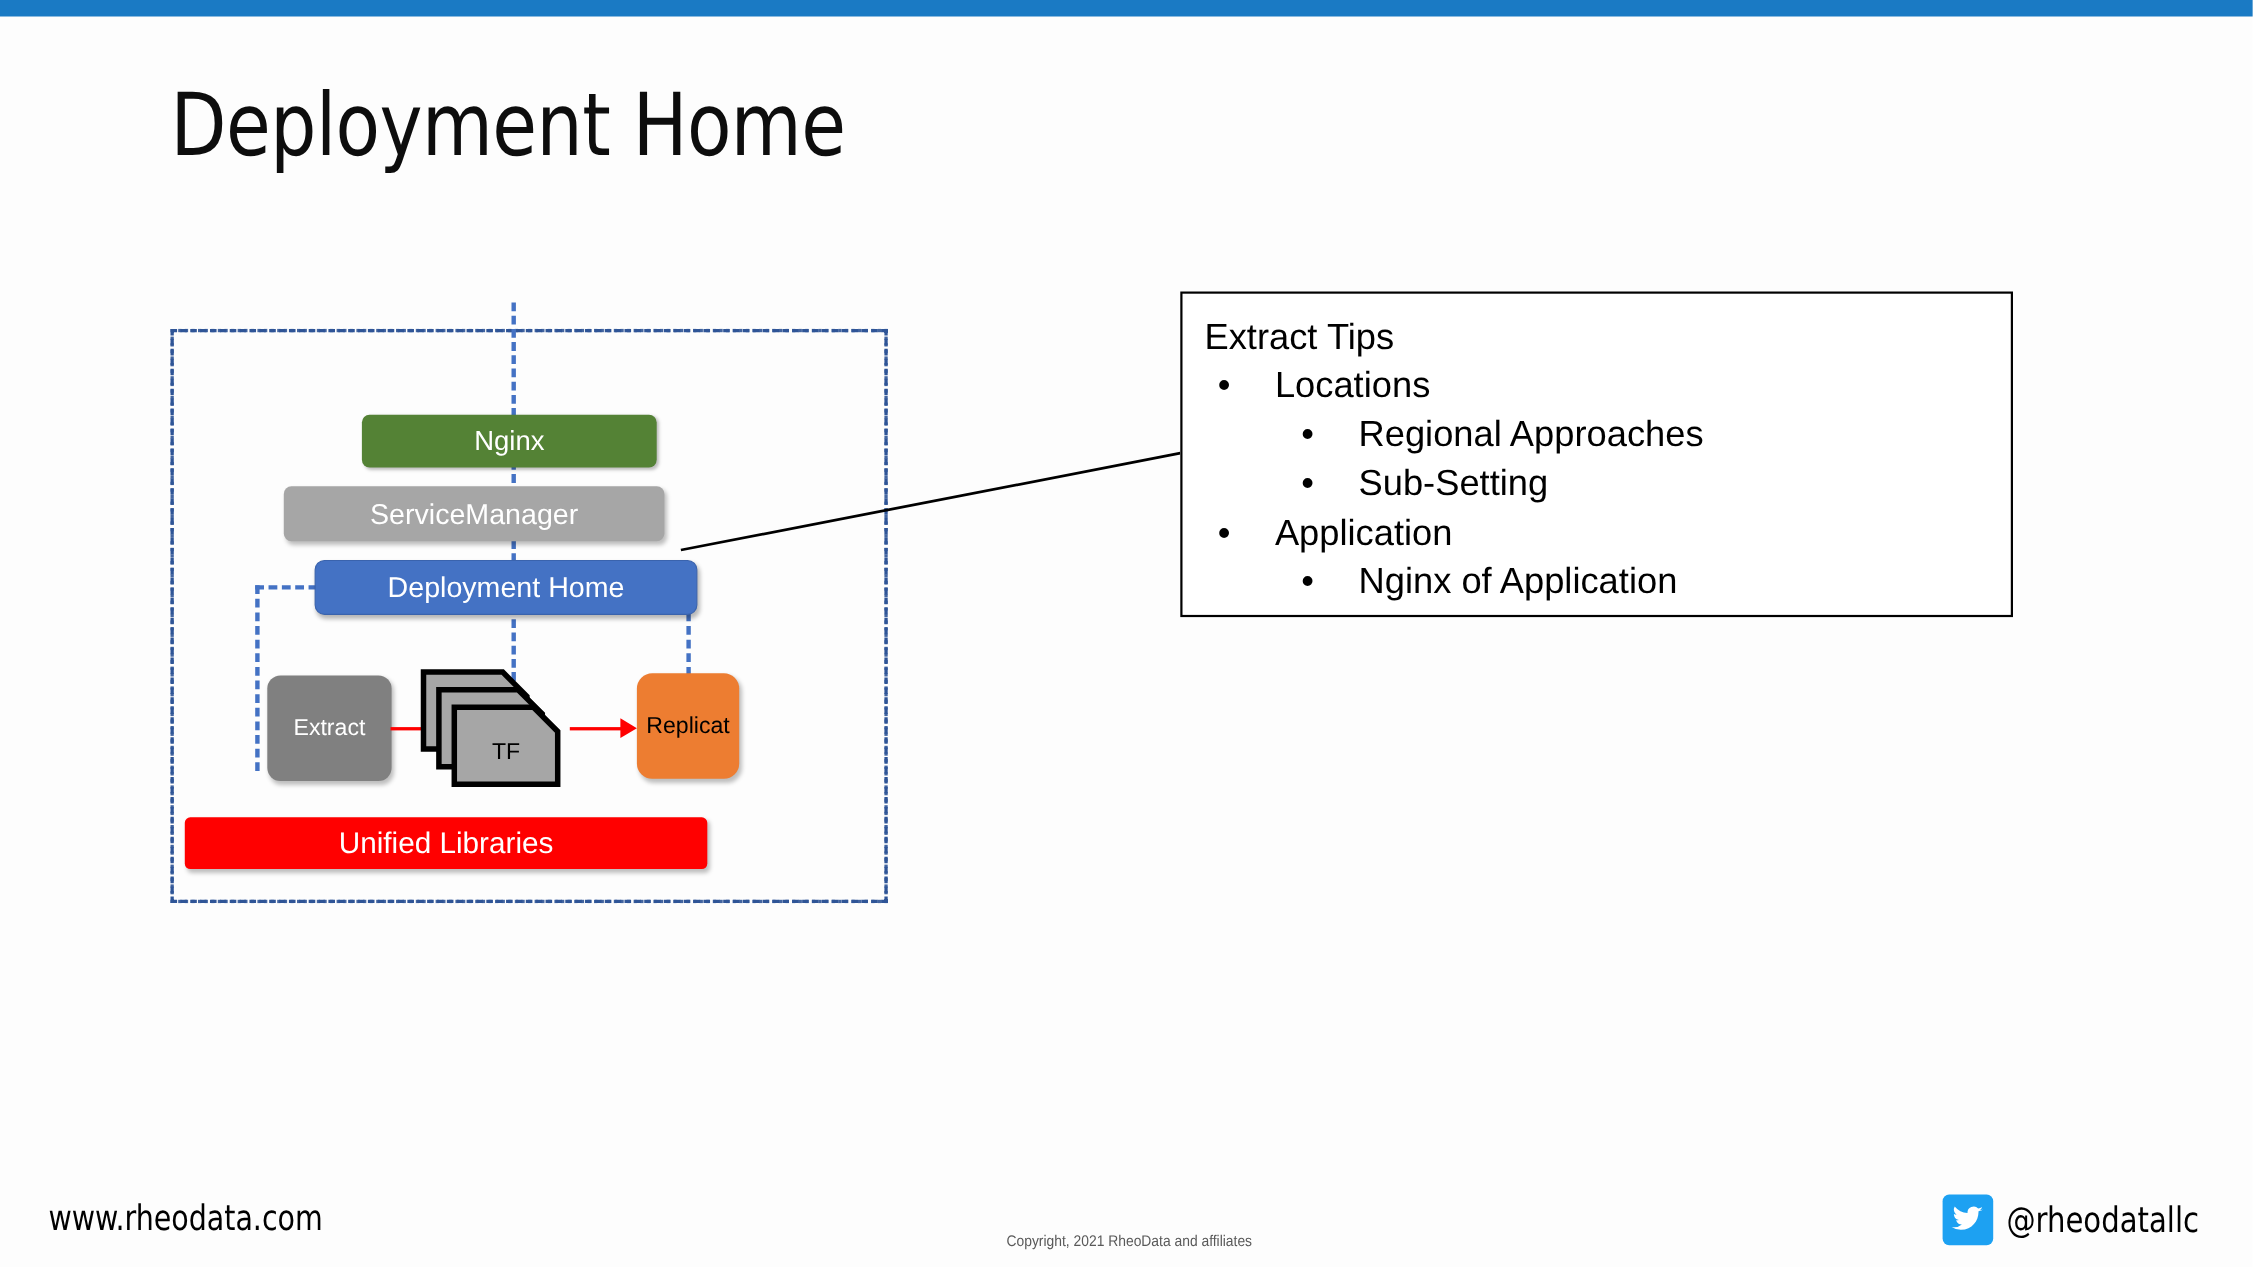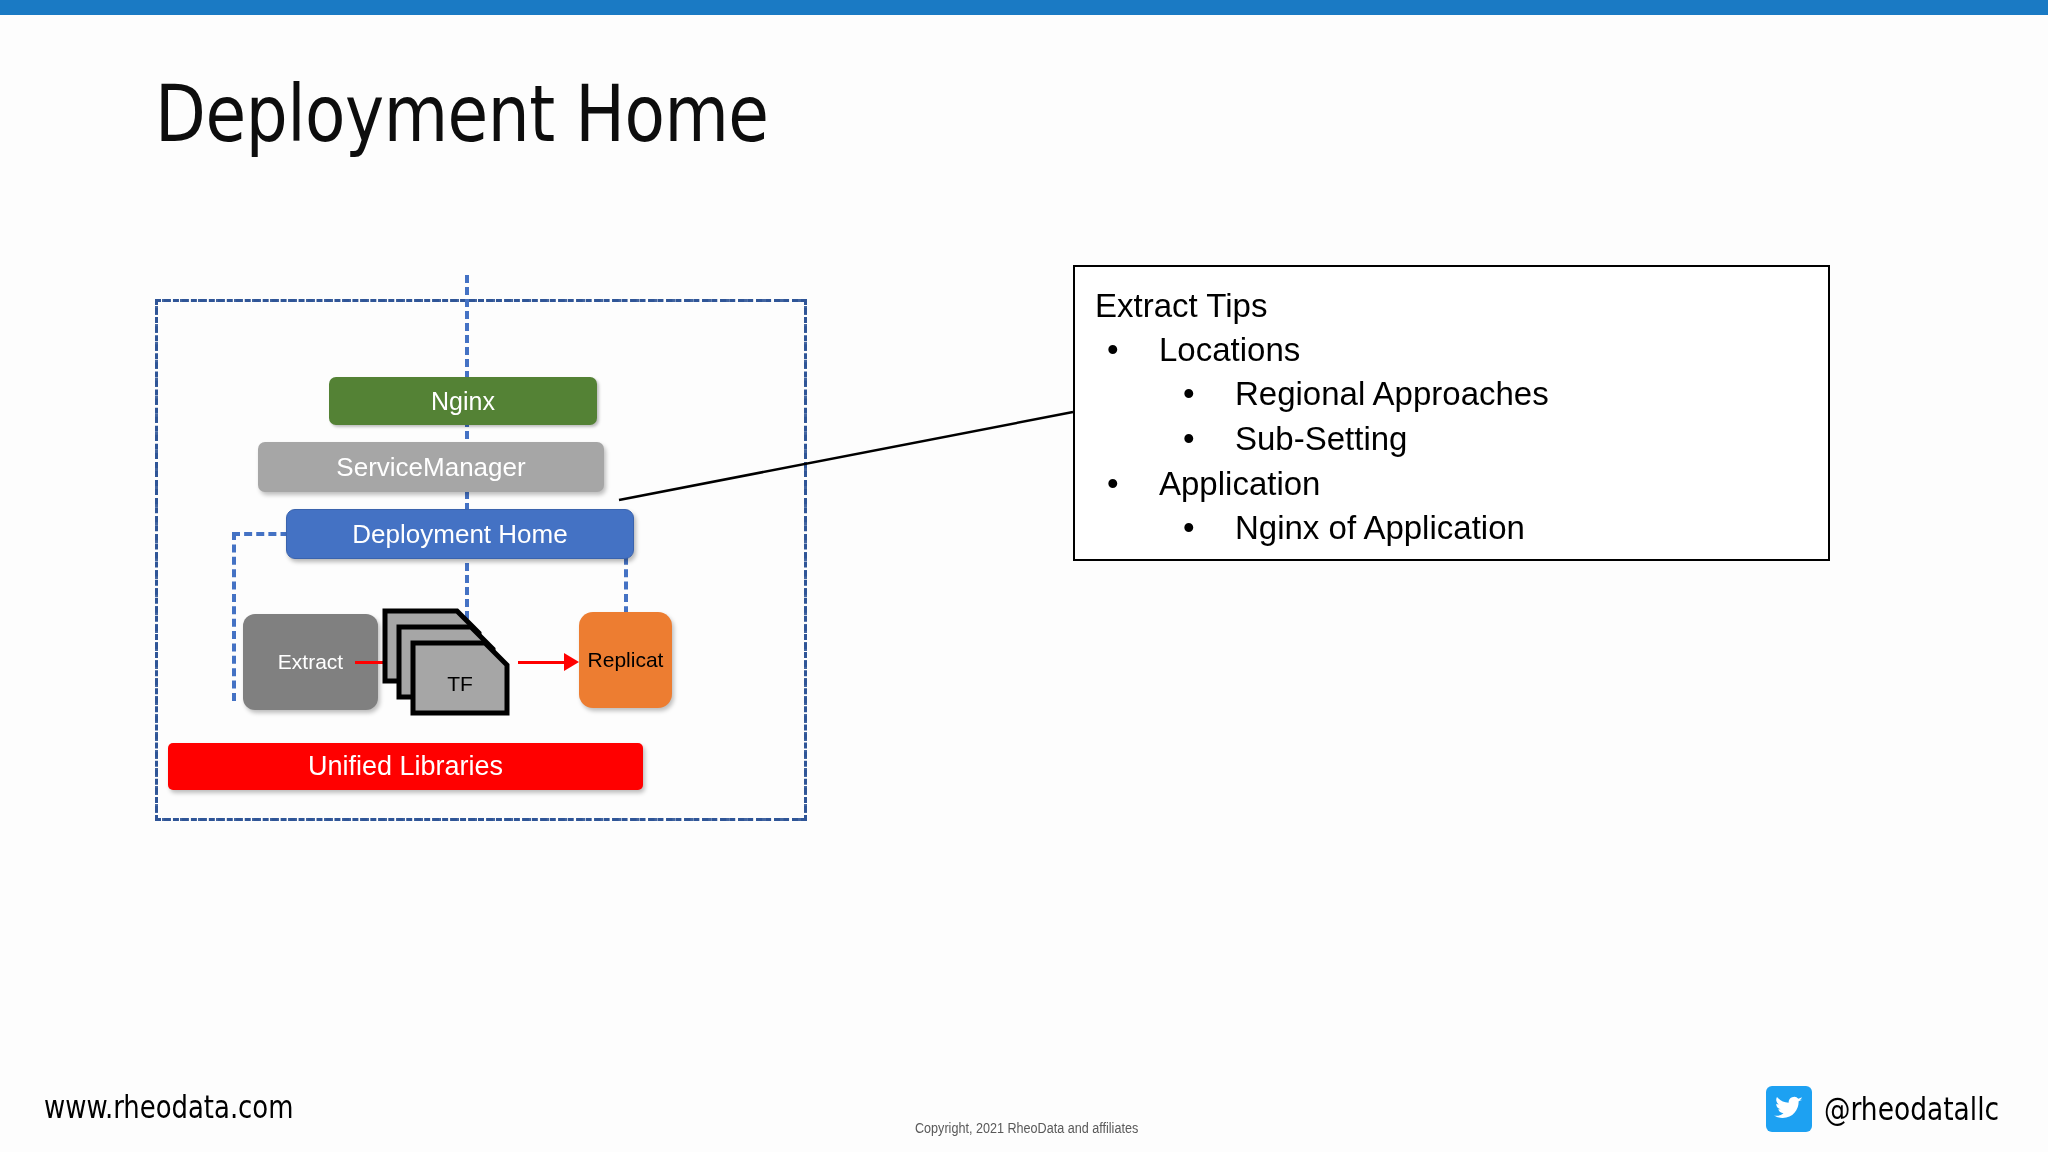--- a/index.html
+++ b/index.html
@@ -75,21 +75,21 @@
   }
   .dephome{
     left:131px;top:214px;width:348px;height:50px;
     background:#4472c4;border-radius:9px;font-size:26px;
     border:1px solid #3a63ad;
     box-shadow:2px 3px 4px rgba(0,0,0,.28);
   }
 
   
   .extract{
-    left:88px;top:319px;width:135px;height:96px;
+    left:88px;top:319px;width:113px;height:96px;
     background:#808080;border-radius:12px 12px 12px 12px;
     font-size:21px;color:#fff;
     box-shadow:2px 3px 4px rgba(0,0,0,.25);
   }
   .replicat{
     left:424px;top:317px;width:93px;height:96px;
     background:#ed7d31;border-radius:14px;
     font-size:21px;color:#000;
     box-shadow:2px 3px 4px rgba(0,0,0,.25);
   }

